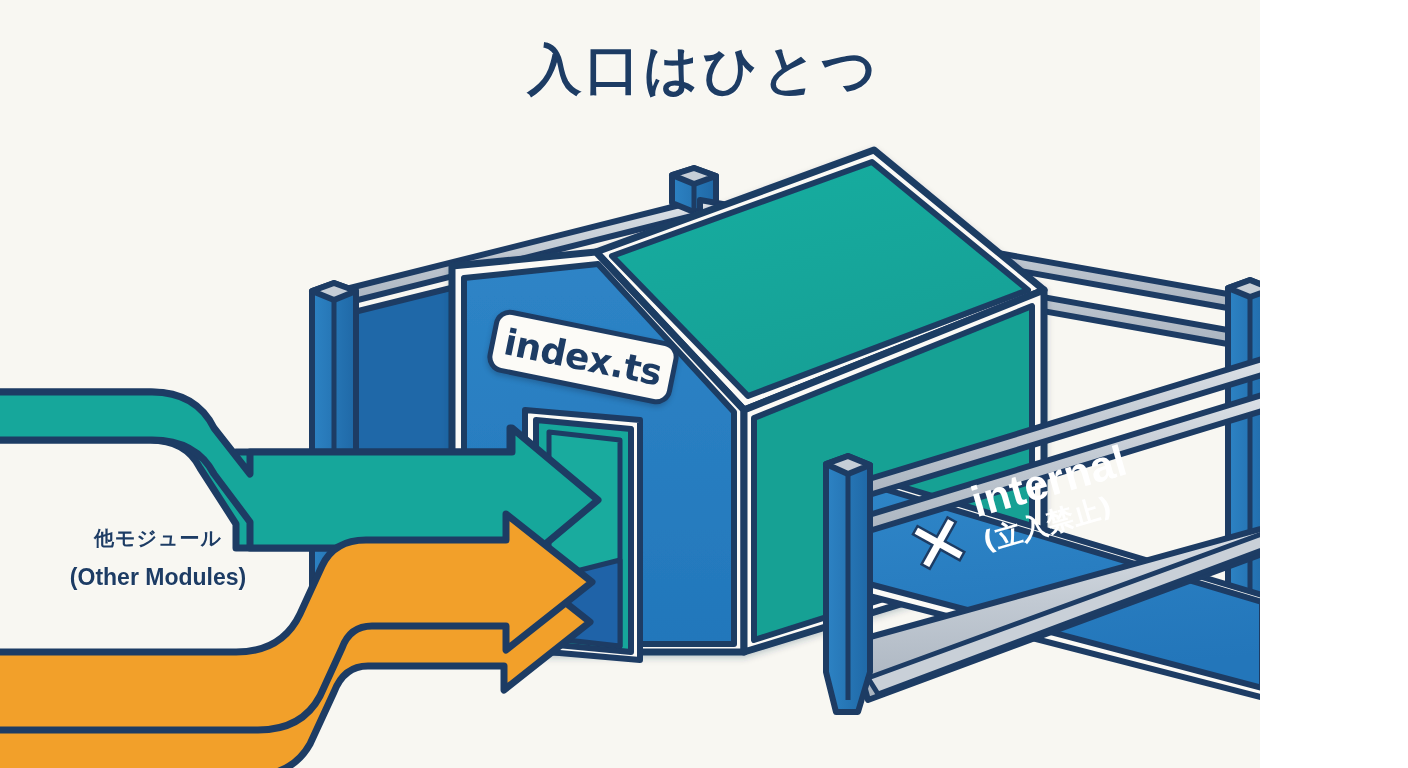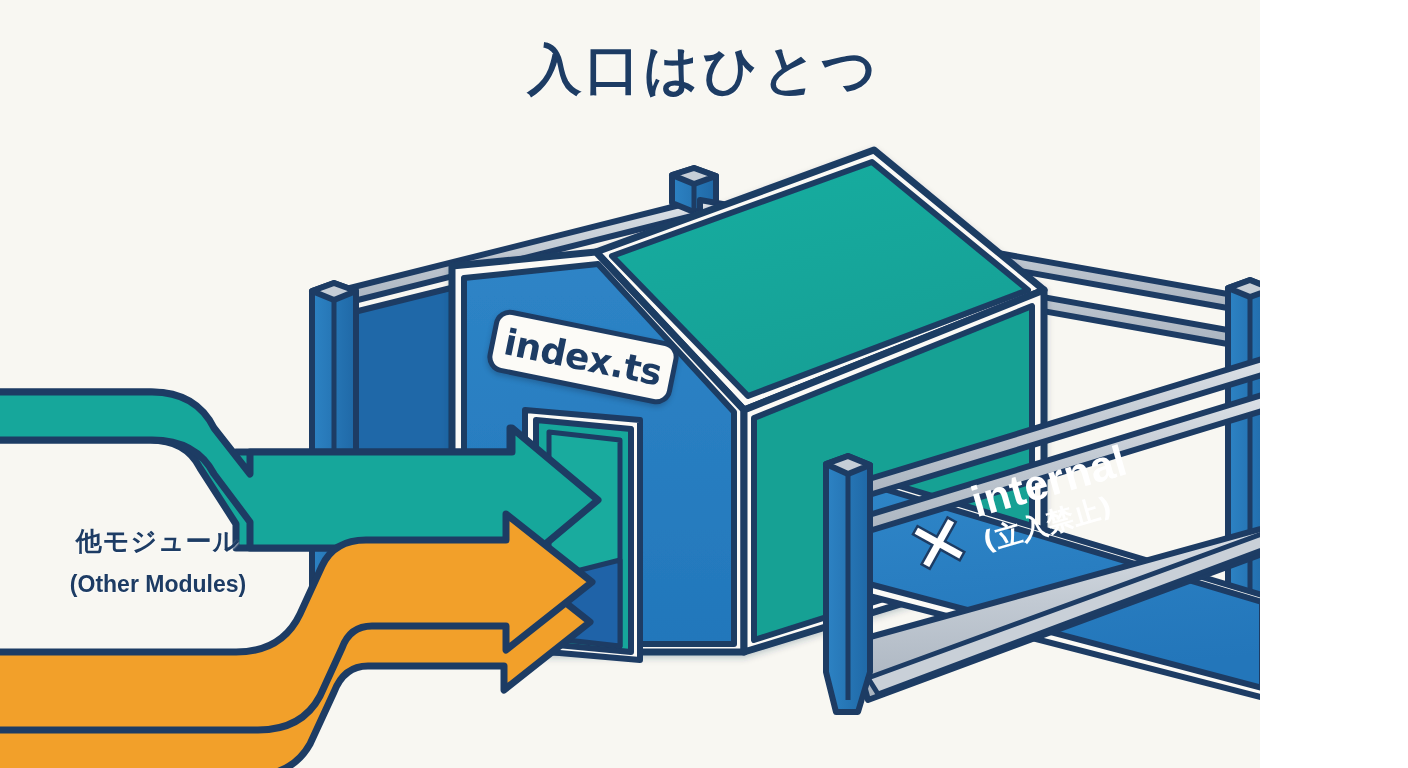--- a/index.html
+++ b/index.html
@@ -40,21 +40,21 @@
     left: 38px;
     top: 527px;
     width: 240px;
     text-align: center;
     color: #1d3c64;
     line-height: 1.12;
     text-shadow: 0 1px 2px rgba(255,255,255,0.85);
   }
   .mods .jp {
     font-family: "DejaVu Sans", sans-serif;
-    font-size: 26px;
+    font-size: 20px;
     font-weight: bold;
     letter-spacing: 1px;
     display: block;
   }
   .mods .en {
     font-family: "Liberation Sans", sans-serif;
     font-size: 23px;
     font-weight: bold;
     display: block;
     margin-top: 16px;

